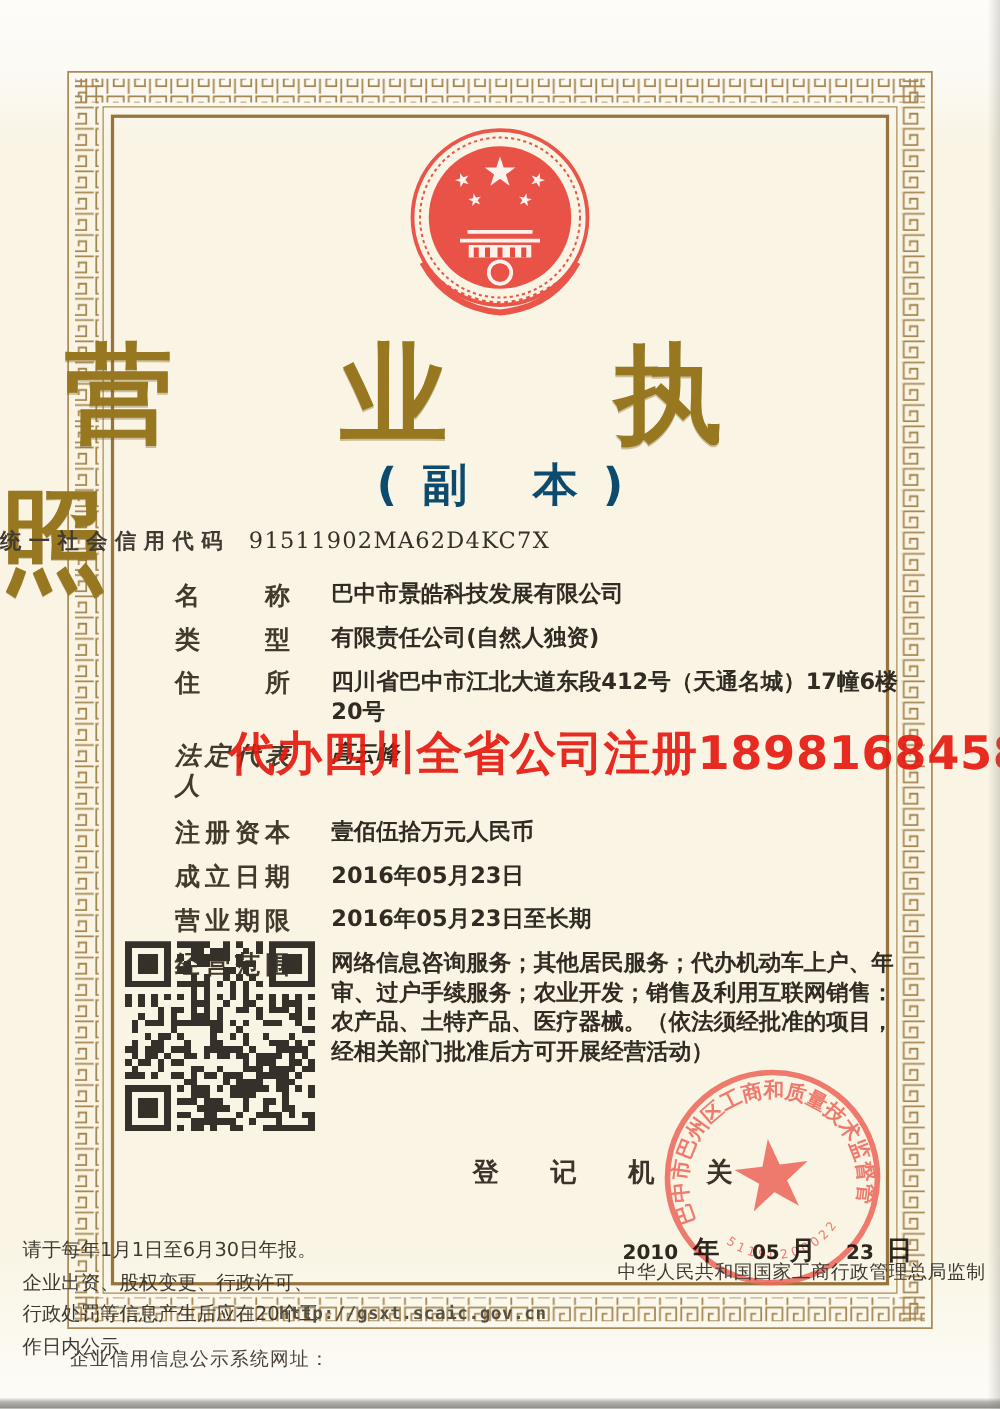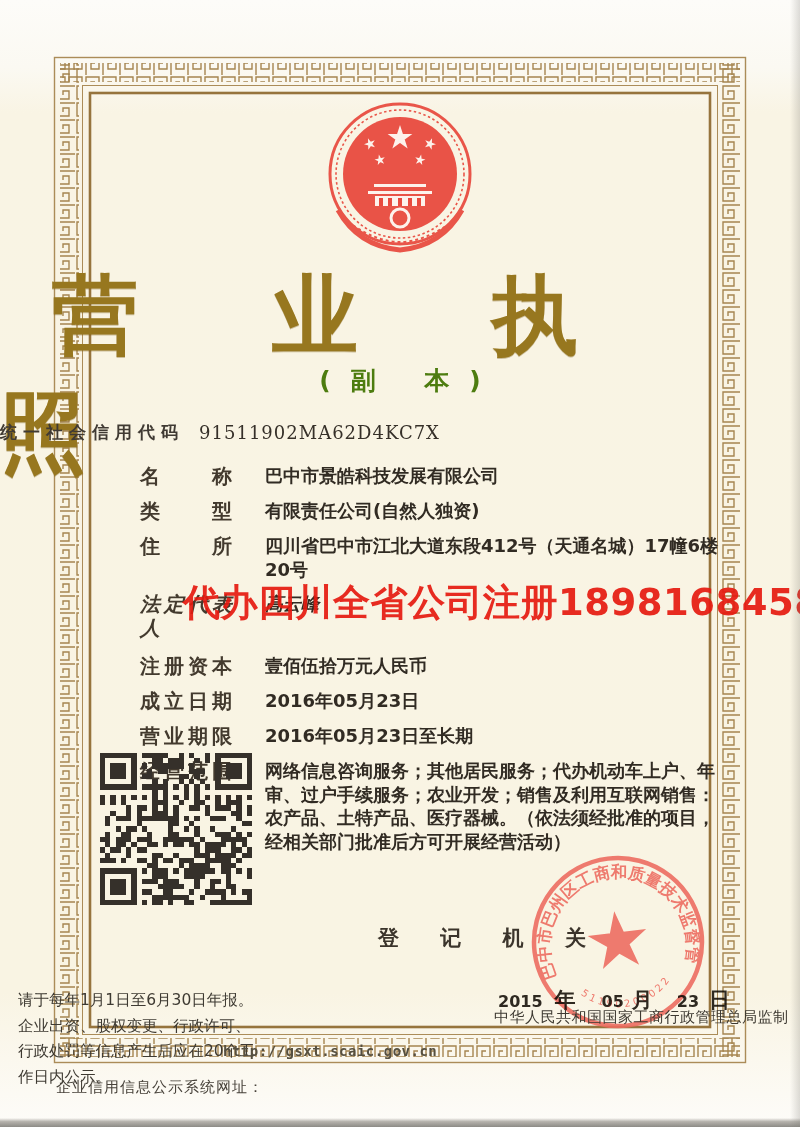--- a/index.html
+++ b/index.html
@@ -26,21 +26,21 @@
   .emblem{position:absolute;left:318px;top:100px;z-index:2;}
   .title{
     position:absolute;left:0;top:258px;width:800px;text-align:left;z-index:2;
     font-size:86px;font-weight:bold;color:#97771f;
     letter-spacing:52px;text-indent:52px;
     text-shadow:0 1px 0 rgba(120,90,20,.35);
     font-family:"DejaVu Sans",sans-serif;
   }
   .subtitle{
     position:absolute;left:0;top:364px;width:800px;text-align:center;z-index:2;
-    font-size:25px;font-weight:bold;color:#4d7c0f;letter-spacing:20px;text-indent:20px;
+    font-size:36px;font-weight:bold;color:#0c4a6e;letter-spacing:20px;text-indent:20px;
   }
   .credit-line{
     position:absolute;left:0;top:421px;width:800px;text-align:left;z-index:2;
     color:#403a33;
   }
   .credit-label{font-size:17px;font-weight:bold;letter-spacing:6px;vertical-align:middle;}
   .credit-code{font-size:18px;font-family:"DejaVu Serif",serif;letter-spacing:1px;vertical-align:middle;margin-left:10px;color:#363029;}
   .fields{position:absolute;left:140px;top:464px;width:585px;z-index:2;}
   .field-row{display:flex;align-items:flex-start;margin-bottom:11px;}
   .field-label{
@@ -201,21 +201,21 @@
     <text font-size="16.5" font-weight="bold" fill="#ed6a5e" font-family="DejaVu Sans, sans-serif">
       <textPath href="#sealTop" startOffset="2">巴中市巴州区工商和质量技术监督管理局</textPath>
     </text>
     <text font-size="10" letter-spacing="3" fill="#ed6a5e" font-family="DejaVu Sans, sans-serif">
       <textPath href="#sealBottom" startOffset="10">5119020002276</textPath>
     </text>
   </g>
 </svg>
 
 <div class="issue-date">
-  <span class="d-num">2015</span>
+  <span class="d-num">2010</span>
   <span class="d-cjk gap-a">年</span>
   <span class="d-num gap-b">05</span>
   <span class="d-cjk gap-c">月</span>
   <span class="d-num gap-d">23</span>
   <span class="d-cjk gap-e">日</span>
 </div>
 
 <div class="notice">
   <div>请于每年1月1日至6月30日年报。</div>
   <div>企业出资、股权变更、行政许可、</div>

